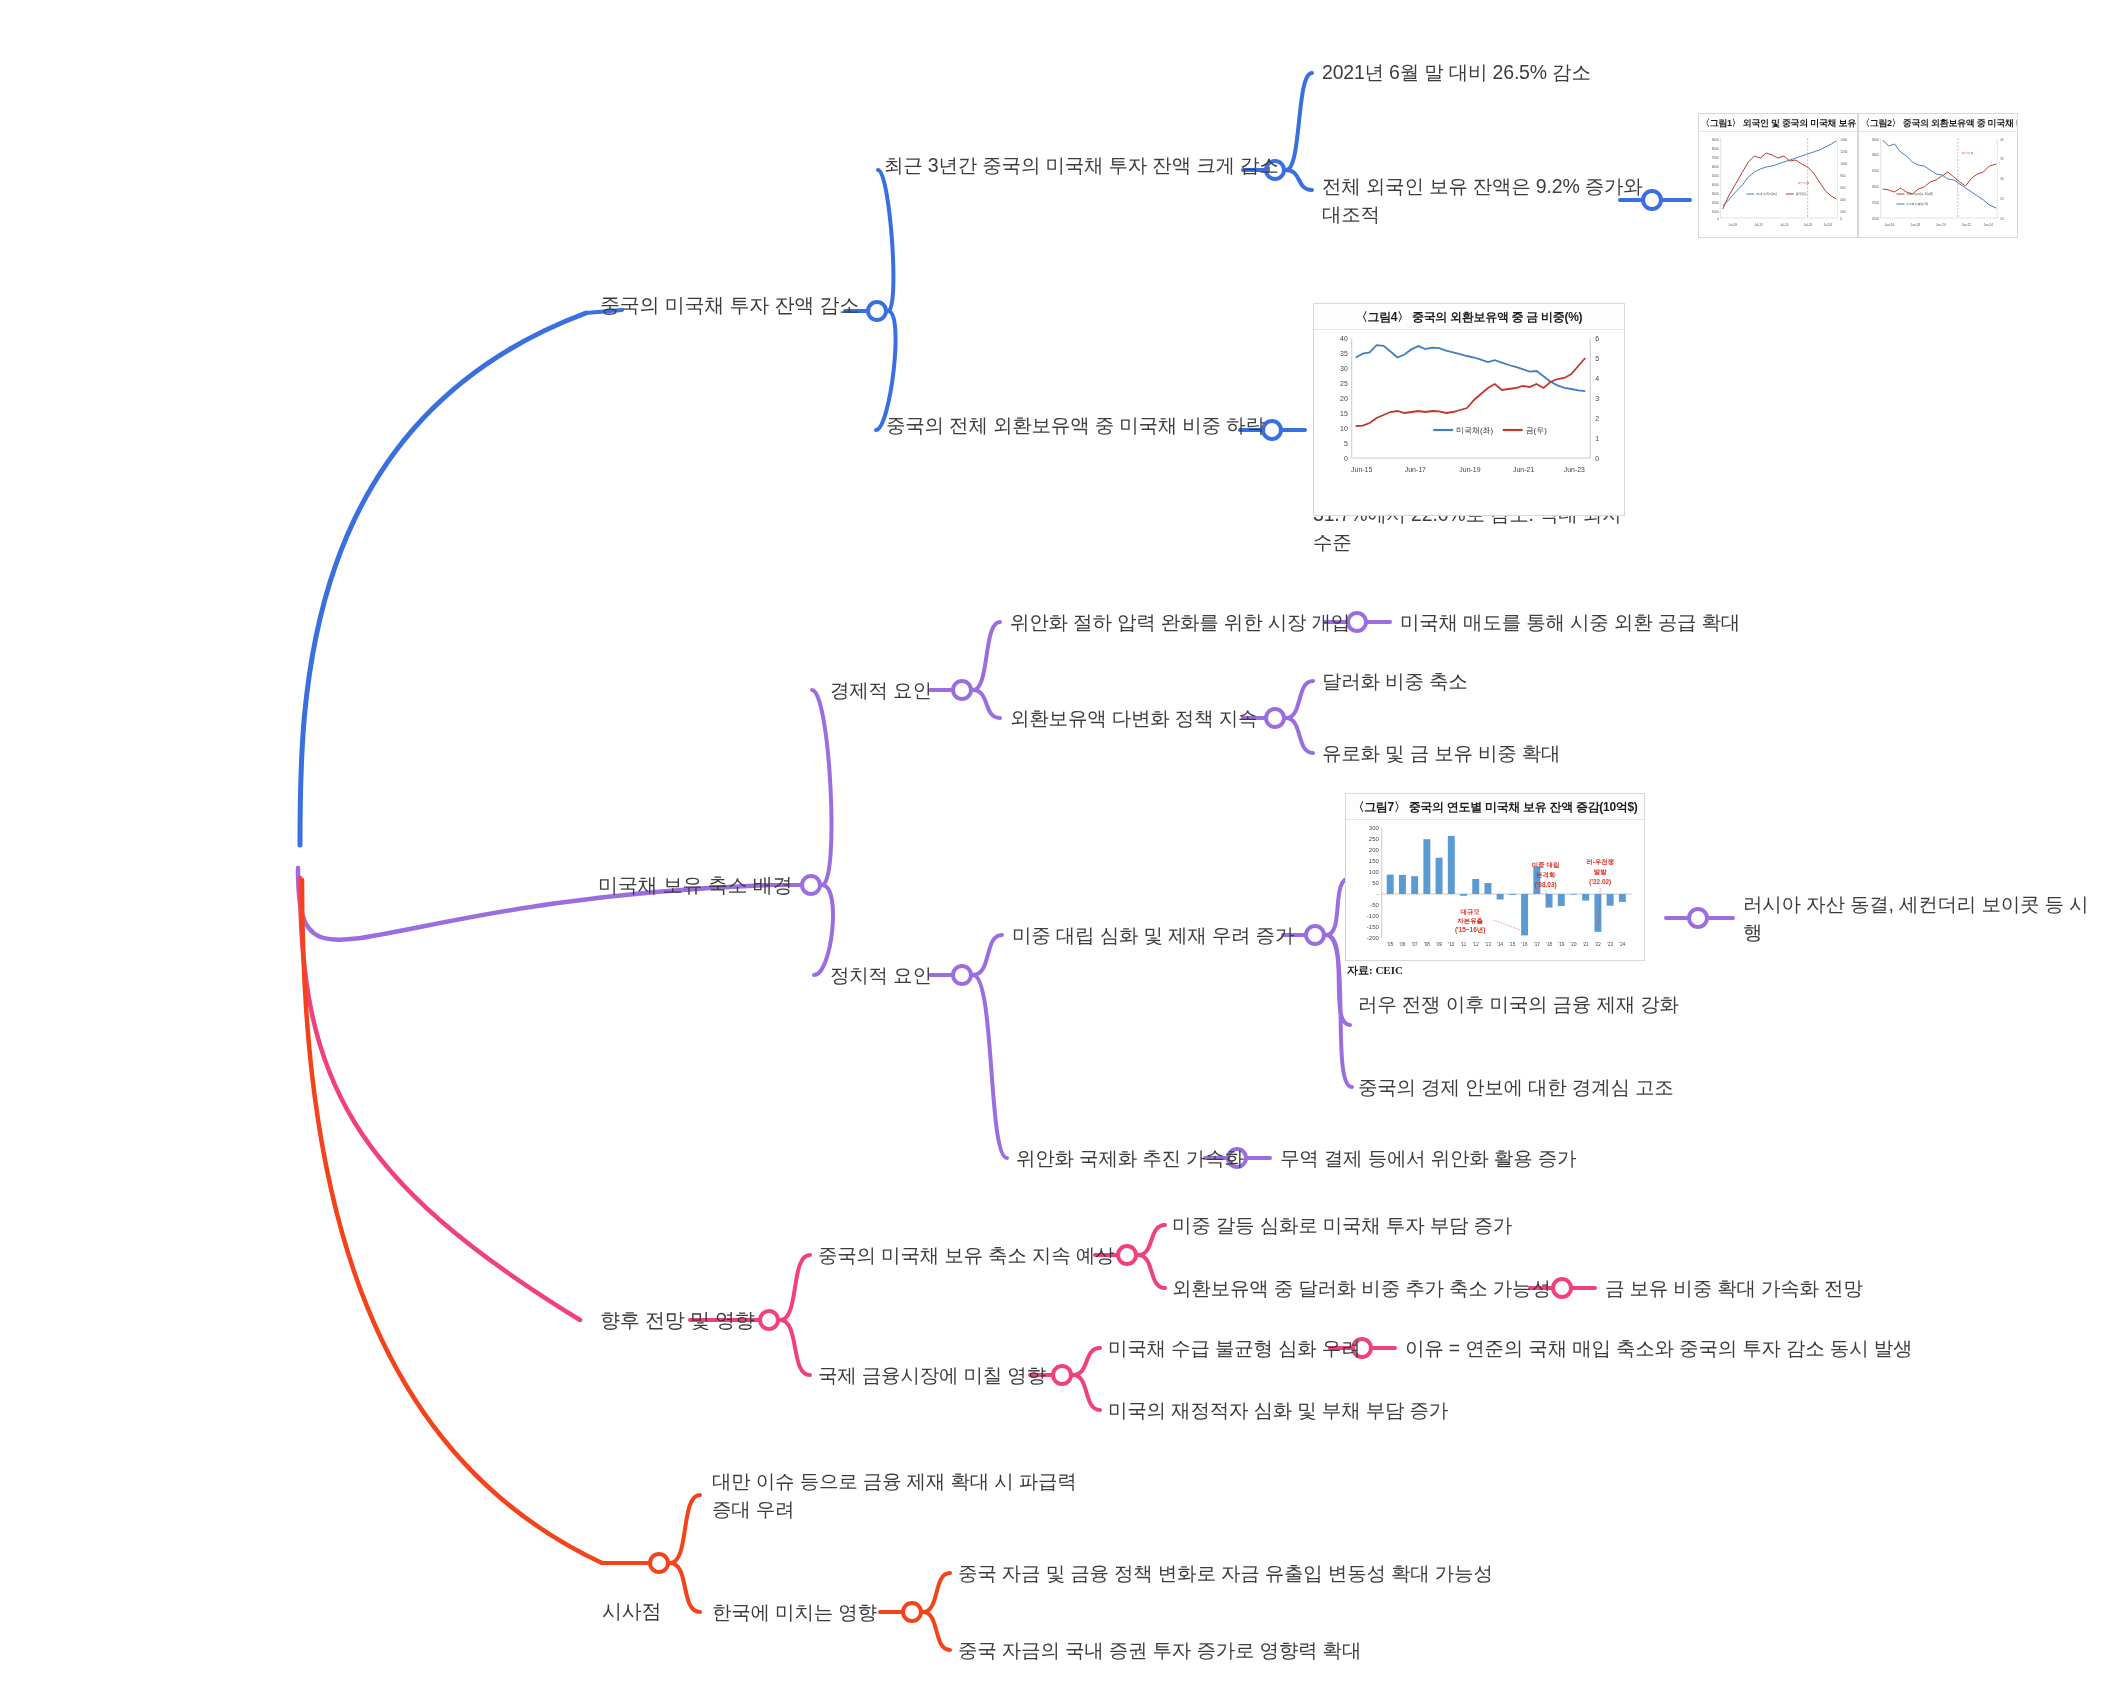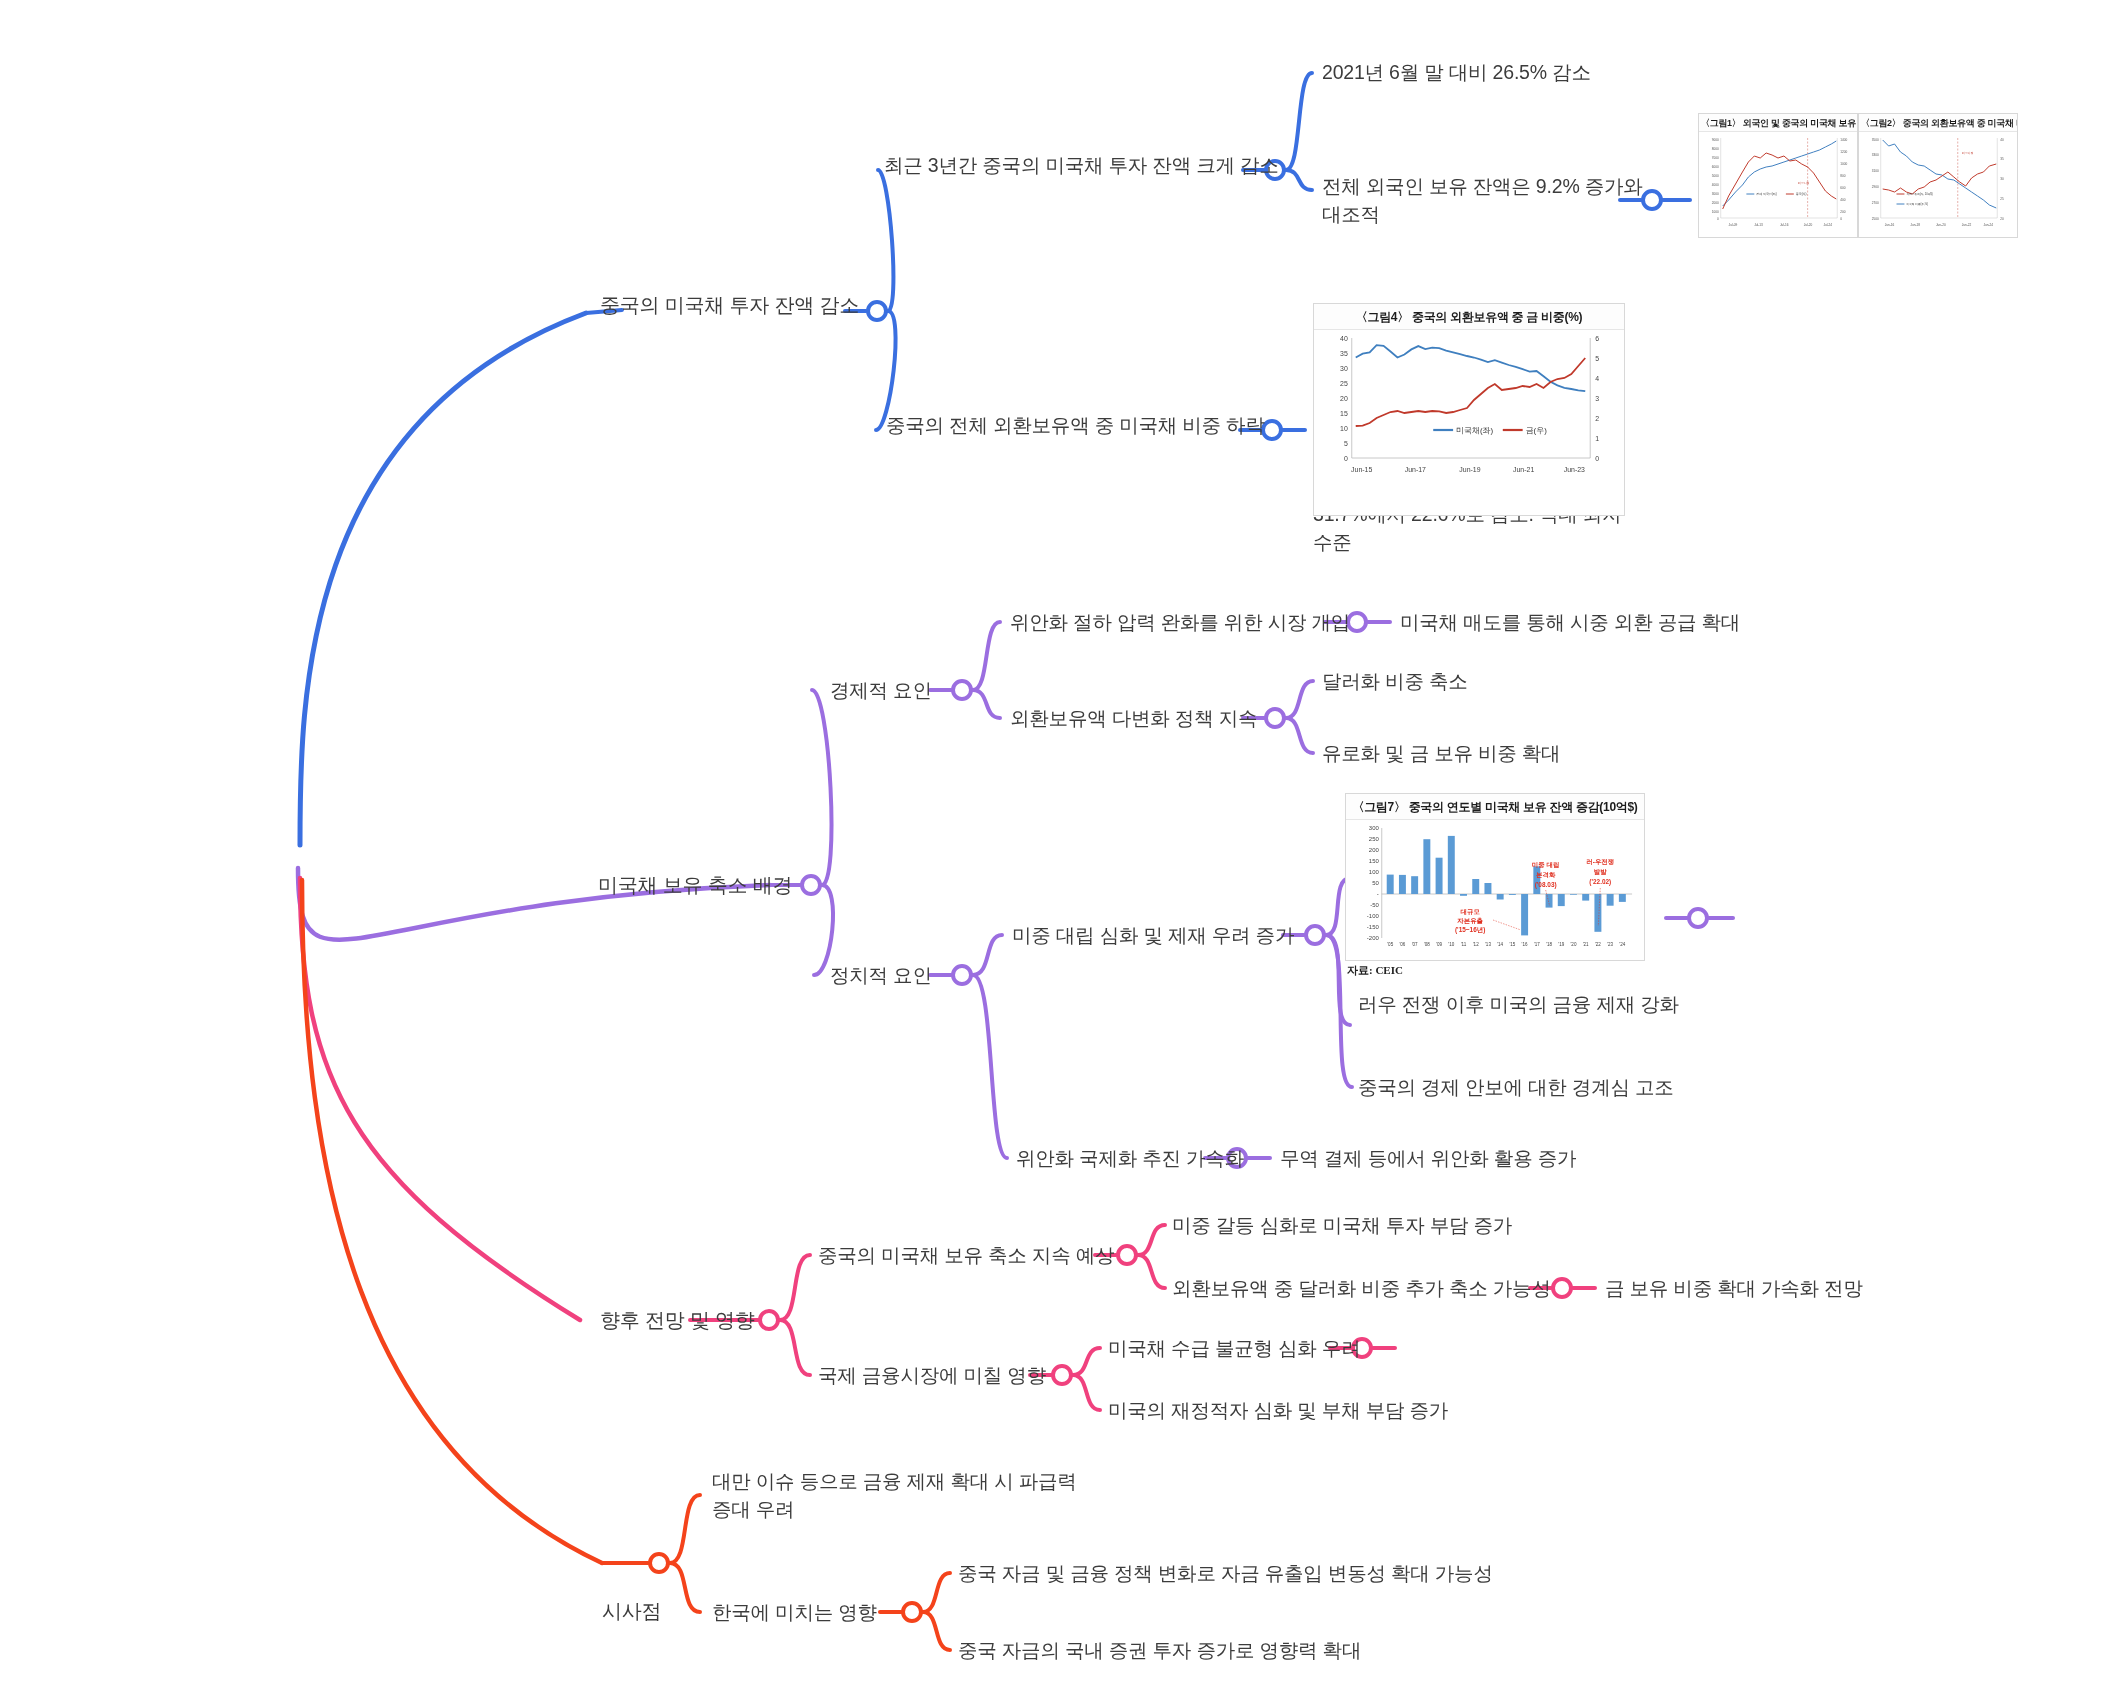--- a/index.html
+++ b/index.html
@@ -200,32 +200,34 @@
   <div class="node lvl1 right" style="left:598px; top:885px;">미국채 보유 축소 배경</div>
   <div class="node right" style="left:830px; top:690px;">경제적 요인</div>
   <div class="node right" style="left:1010px; top:622px;">위안화 절하 압력 완화를 위한 시장 개입</div>
   <div class="node right" style="left:1400px; top:622px;">미국채 매도를 통해 시중 외환 공급 확대</div>
   <div class="node right" style="left:1010px; top:718px;">외환보유액 다변화 정책 지속</div>
   <div class="node right" style="left:1322px; top:681px;">달러화 비중 축소</div>
   <div class="node right" style="left:1322px; top:753px;">유로화 및 금 보유 비중 확대</div>
 
   <div class="node right" style="left:830px; top:975px;">정치적 요인</div>
   <div class="node right" style="left:1012px; top:935px;">미중 대립 심화 및 제재 우려 증가</div>
+  <div class="node right" style="left:1743px; top:918px;">러시아 자산 동결, 세컨더리 보이콧 등 시행</div>
   <div class="node right" style="left:1358px; top:1004px;">러우 전쟁 이후 미국의 금융 제재 강화</div>
   <div class="node right" style="left:1358px; top:1087px;">중국의 경제 안보에 대한 경계심 고조</div>
   <div class="node right" style="left:1016px; top:1158px;">위안화 국제화 추진 가속화</div>
   <div class="node right" style="left:1280px; top:1158px;">무역 결제 등에서 위안화 활용 증가</div>
 
   <div class="node lvl1 right" style="left:600px; top:1320px;">향후 전망 및 영향</div>
   <div class="node right" style="left:818px; top:1255px;">중국의 미국채 보유 축소 지속 예상</div>
   <div class="node right" style="left:1172px; top:1225px;">미중 갈등 심화로 미국채 투자 부담 증가</div>
   <div class="node right" style="left:1172px; top:1288px;">외환보유액 중 달러화 비중 추가 축소 가능성</div>
   <div class="node right" style="left:1605px; top:1288px;">금 보유 비중 확대 가속화 전망</div>
   <div class="node right" style="left:818px; top:1375px;">국제 금융시장에 미칠 영향</div>
   <div class="node right" style="left:1108px; top:1348px;">미국채 수급 불균형 심화 우려</div>
+  <div class="node right" style="left:1405px; top:1348px;">이유 = 연준의 국채 매입 축소와 중국의 투자 감소 동시 발생</div>
   <div class="node right" style="left:1108px; top:1410px;">미국의 재정적자 심화 및 부채 부담 증가</div>
 
   <div class="node lvl1 right" style="left:602px; top:1563px;margin-top:48px;">시사점</div>
   <div class="node right" style="left:712px; top:1495px;">대만 이슈 등으로 금융 제재 확대 시 파급력
 증대 우려</div>
   <div class="node right" style="left:712px; top:1612px;">한국에 미치는 영향</div>
   <div class="node right" style="left:958px; top:1573px;">중국 자금 및 금융 정책 변화로 자금 유출입 변동성 확대 가능성</div>
   <div class="node right" style="left:958px; top:1650px;">중국 자금의 국내 증권 투자 증가로 영향력 확대</div>
 
   <div class="figcard" style="left:1698px; top:113px; width:160px; height:125px;">

